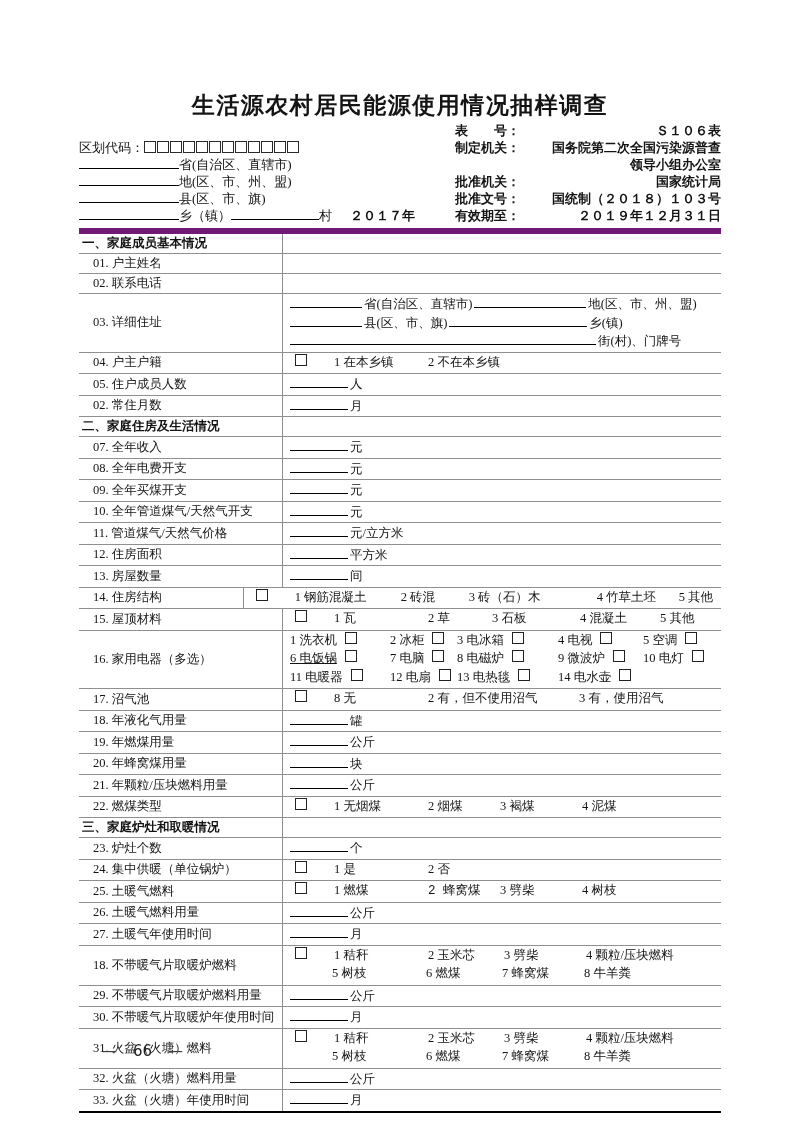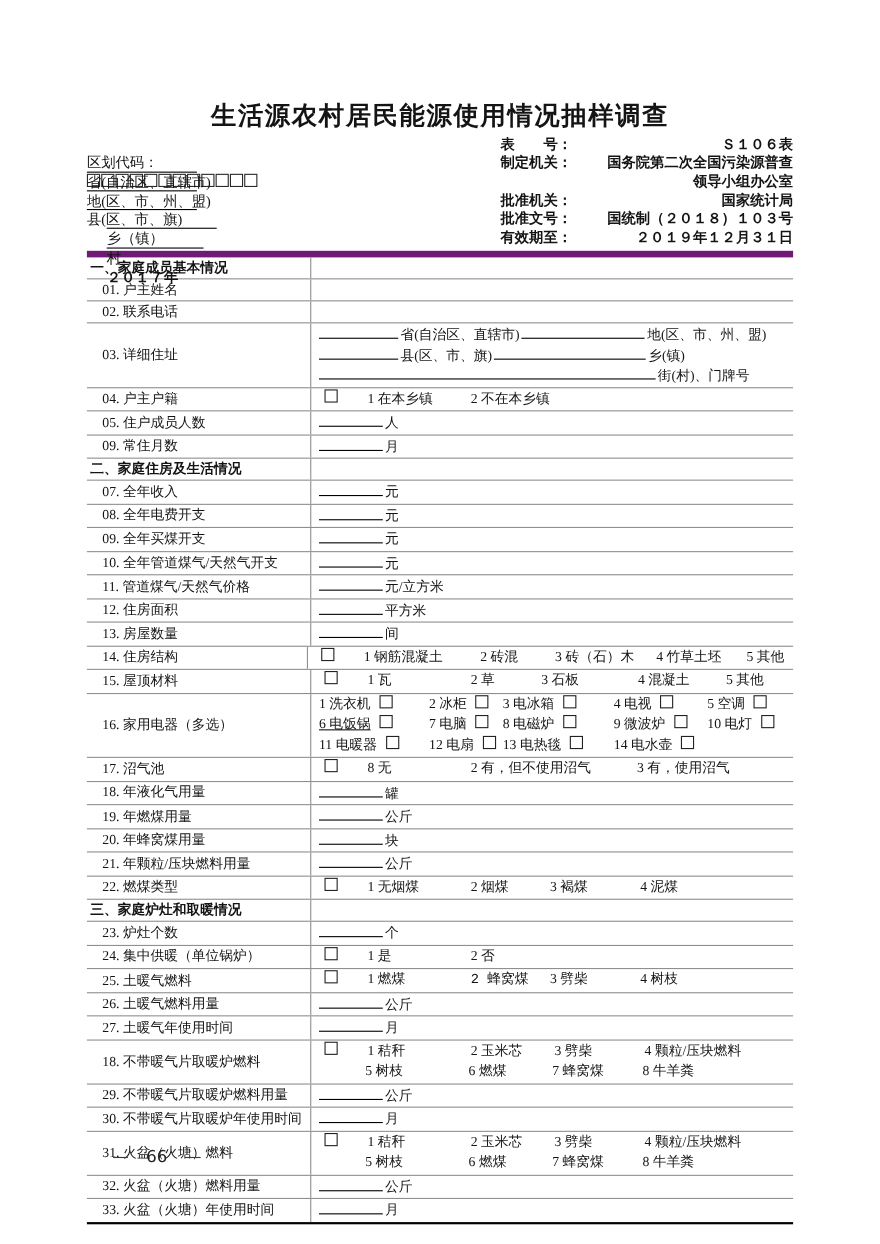--- a/index.html
+++ b/index.html
@@ -2,21 +2,21 @@
 <html><head>
 <meta charset="utf-8">
 <style>
   html,body{margin:0;padding:0;background:#ffffff;}
   body{width:800px;height:1131px;font-family:"Liberation Serif","DejaVu Serif",serif;color:#141414;}
   .page{position:relative;width:800px;height:1131px;background:#fff;overflow:hidden;}
   .title{padding-top:92px;text-align:center;font-size:23px;font-weight:bold;letter-spacing:1.5px;line-height:27px;}
   
   .hdr{width:642px;margin:3px auto 0;font-size:13px;}
   .hrow{display:flex;height:17px;line-height:17px;white-space:nowrap;}
-  .hleft{width:376px;display:flex;align-items:baseline;flex-direction:column;}
+  .hleft{width:376px;display:flex;align-items:baseline;}
   .hright{flex:1;display:flex;align-items:baseline;}
   .mlabel{width:82px;font-weight:bold;}
   .mvalue{flex:1;text-align:right;font-weight:bold;}
   .blank{display:inline-block;border-bottom:1px solid #000;height:12px;}
   .codebox{display:inline-block;width:10px;height:10px;border:1px solid #2a2a2a;margin-right:1px;vertical-align:-1px;background:#fff;}
   .yeartxt{margin-left:18px;font-weight:bold;}
   .hdr .blank{vertical-align:baseline;}
   
   .stable{width:642px;margin:4px auto 0;border-top:6px solid #701a75;border-bottom:2px solid #000;font-size:12.5px;}
   .trow{display:flex;min-height:19px;}
@@ -169,21 +169,21 @@
         </div>
         <div class="ccell">
           <div class="line fill-line">
             <span class="blank" style="width: 58px;"></span>
             <span class="unit">人</span>
           </div>
         </div>
       </div>
       <div class="trow">
         <div class="lcell">
-          <span class="lab">09. 常住月数</span>
+          <span class="lab">02. 常住月数</span>
         </div>
         <div class="ccell">
           <div class="line fill-line">
             <span class="blank" style="width: 58px;"></span>
             <span class="unit">月</span>
           </div>
         </div>
       </div>
       <div class="trow section">
         <div class="lcell">
@@ -271,21 +271,21 @@
       <div class="trow">
         <div class="lcell">
           <span class="lab">14. 住房结构</span>
         </div>
         <div class="ccell">
           <div class="line choice-line">
             <span class="cb"></span>
             <span class="opt" style="min-width: 100px;">1 钢筋混凝土</span>
             <span class="opt" style="min-width: 62px;">2 砖混</span>
             <span class="opt" style="min-width: 86px;">3 砖（石）木</span>
-            <span class="opt" style="min-width: 76px;">4 竹草土坯</span>
+            <span class="opt" style="min-width: 76px; margin-left: 36px;">4 竹草土坯</span>
             <span class="opt">5 其他</span>
           </div>
         </div>
       </div>
       <div class="trow">
         <div class="lcell">
           <span class="lab">15. 屋顶材料</span>
         </div>
         <div class="ccell">
           <div class="line choice-line">

